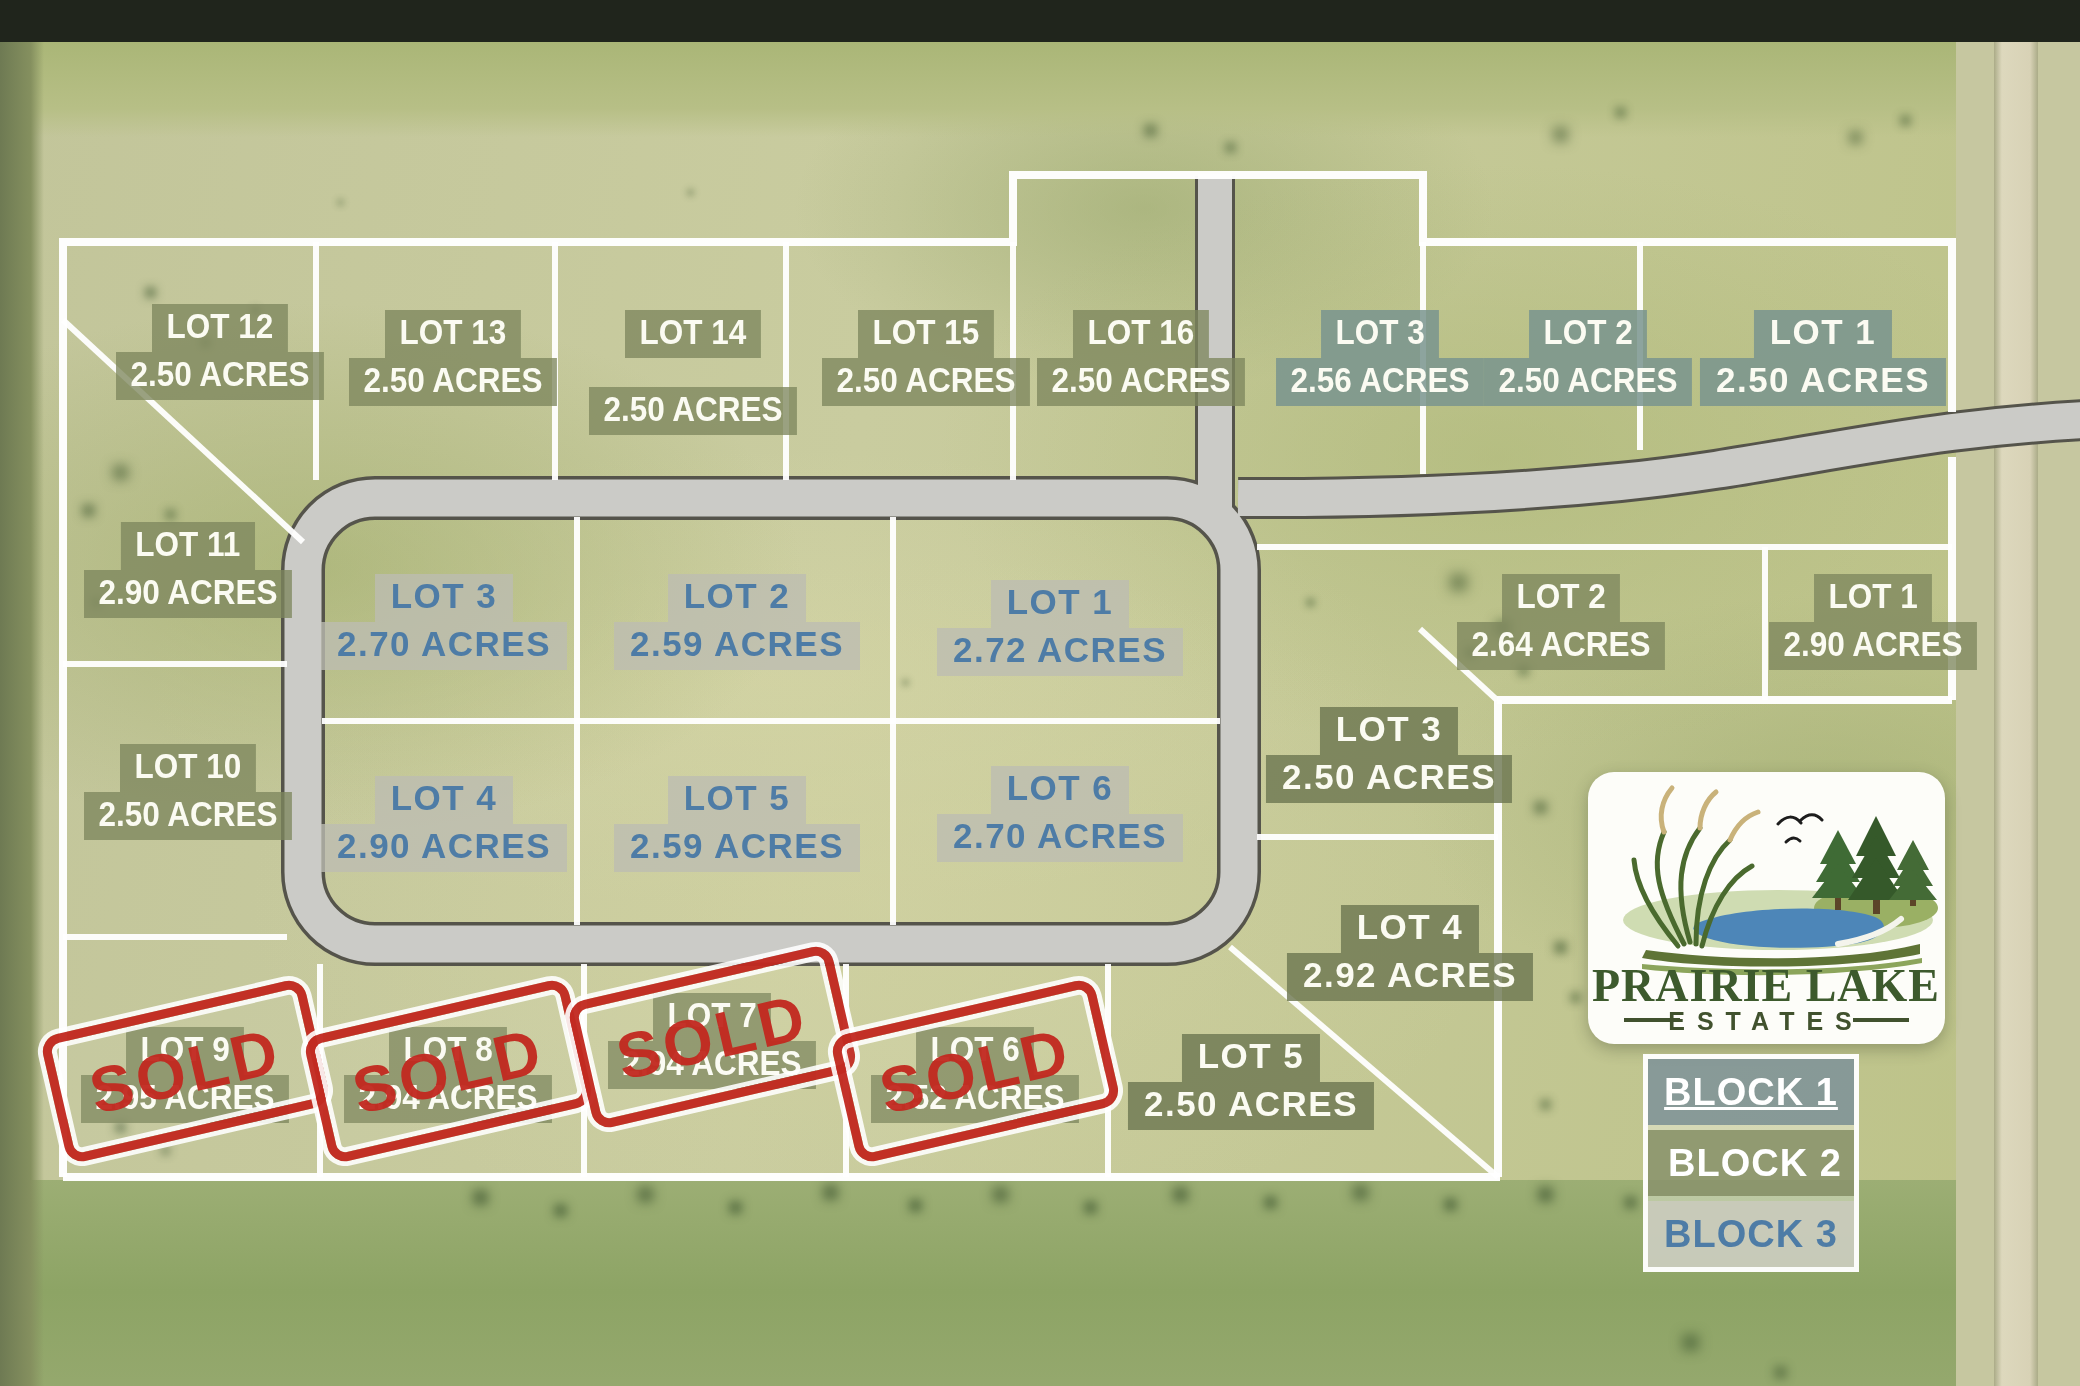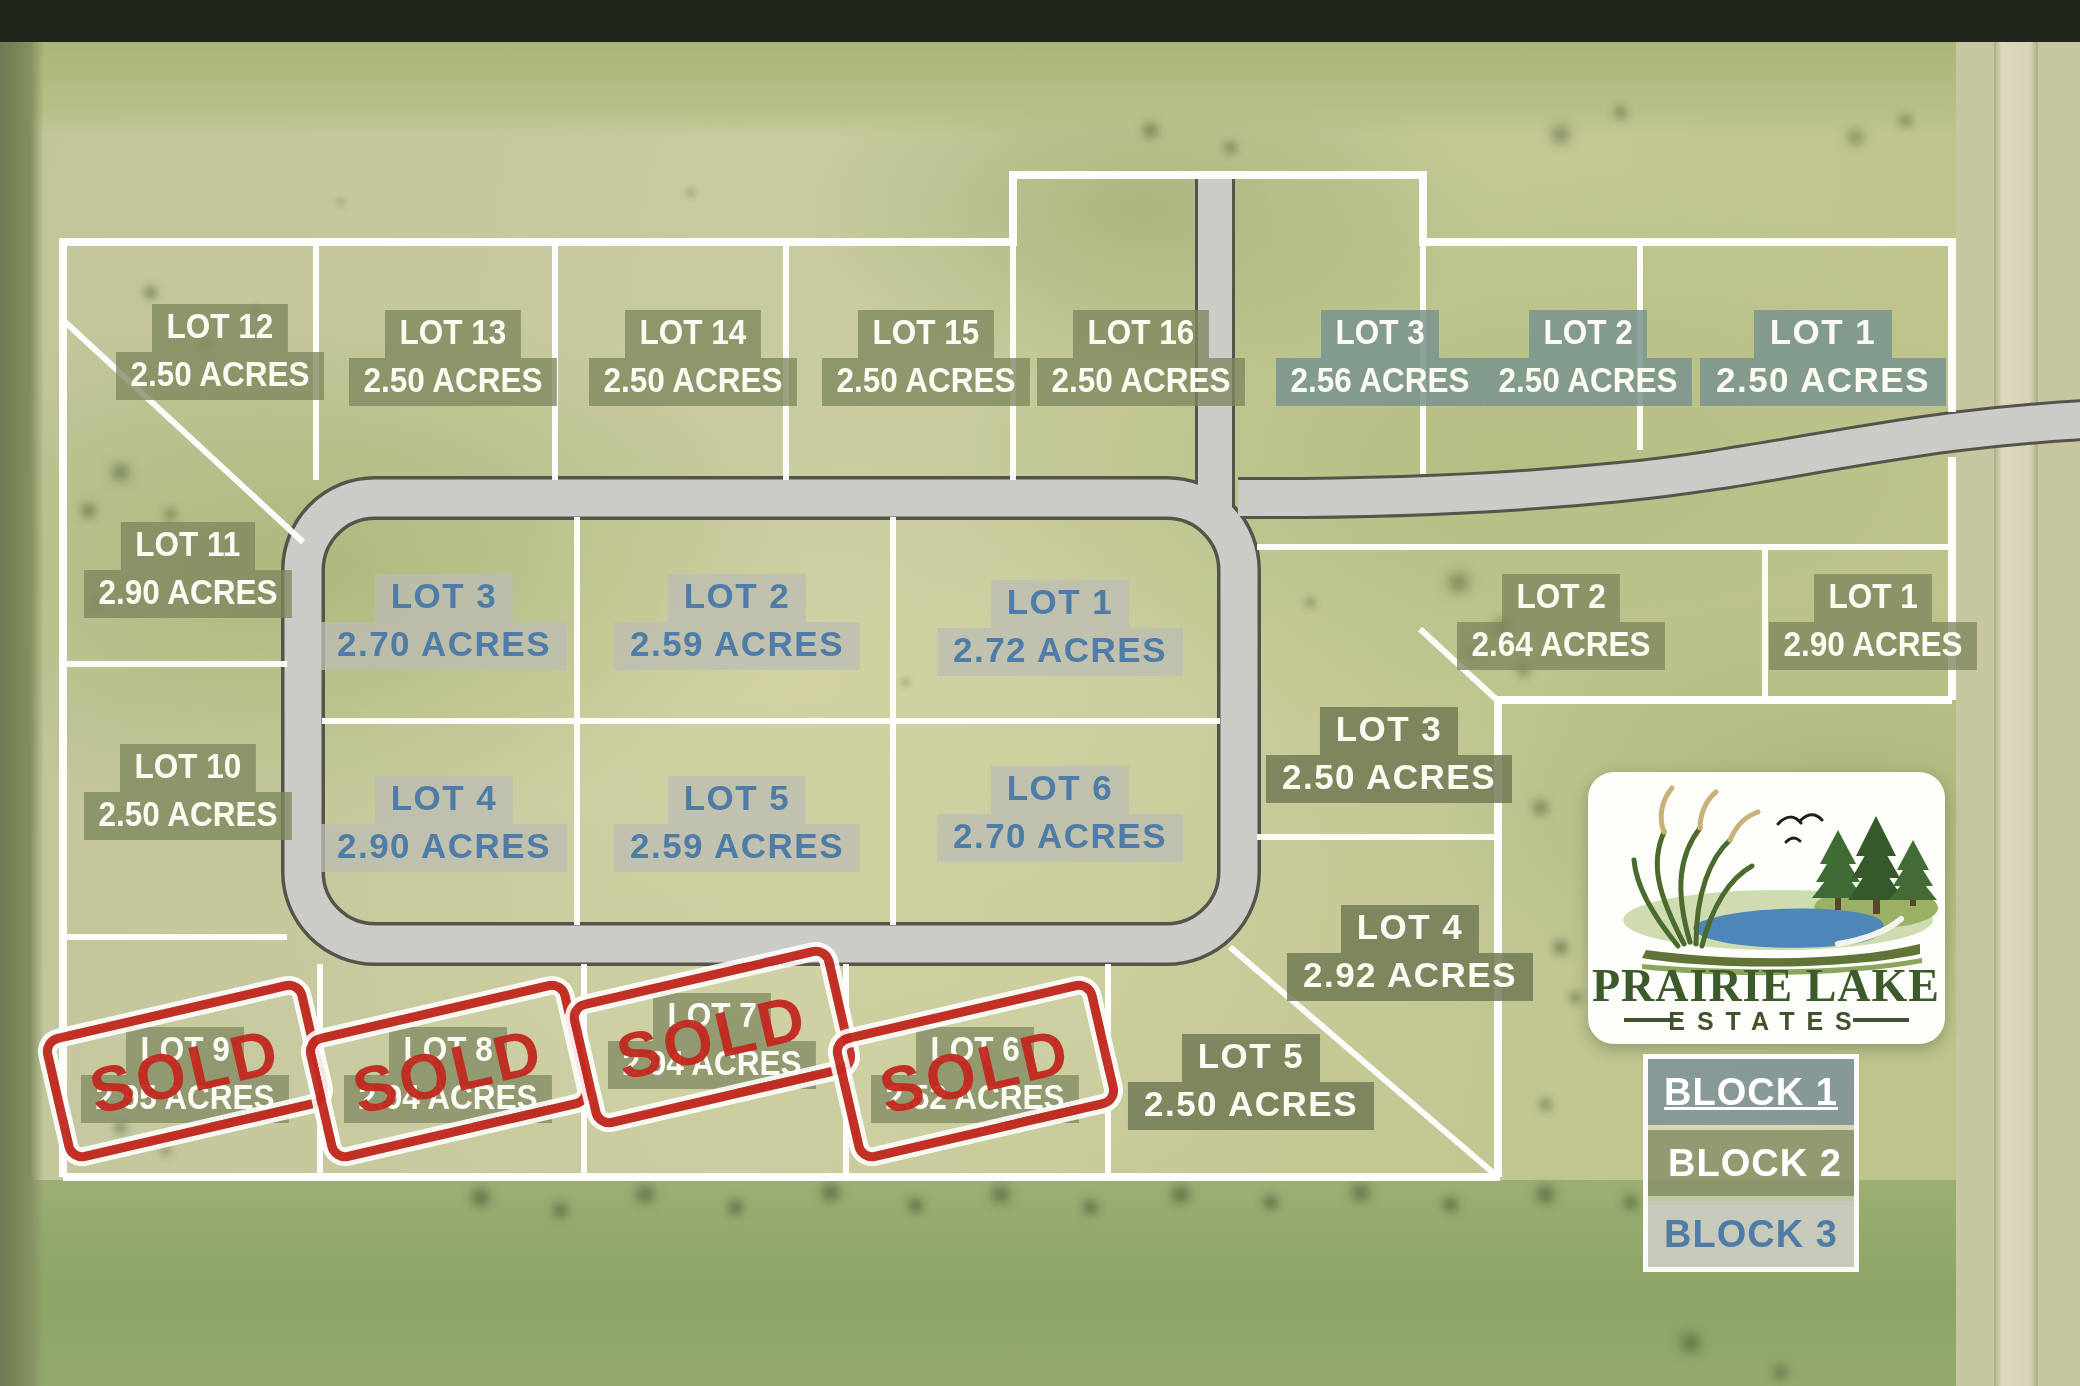--- a/index.html
+++ b/index.html
@@ -143,21 +143,21 @@
 
   <div id="lots-host">
       <div class="lot style-olive font-condensed" style="left: 220px; top: 262px;">
     <span class="lot-name">LOT 12</span>
     <span class="lot-acres">2.50 ACRES</span>
   </div>
       <div class="lot style-olive font-condensed" style="left: 453px; top: 268px;">
     <span class="lot-name">LOT 13</span>
     <span class="lot-acres">2.50 ACRES</span>
   </div>
-      <div class="lot style-olive font-condensed" style="left: 693px; top: 268px;">
+      <div class="lot style-olive font-condensed" style="left: 693px; top: 268px; gap: 29px;">
     <span class="lot-name">LOT 14</span>
     <span class="lot-acres">2.50 ACRES</span>
   </div>
       <div class="lot style-olive font-condensed" style="left: 926px; top: 268px;">
     <span class="lot-name">LOT 15</span>
     <span class="lot-acres">2.50 ACRES</span>
   </div>
       <div class="lot style-olive font-condensed" style="left: 1141px; top: 268px;">
     <span class="lot-name">LOT 16</span>
     <span class="lot-acres">2.50 ACRES</span>

